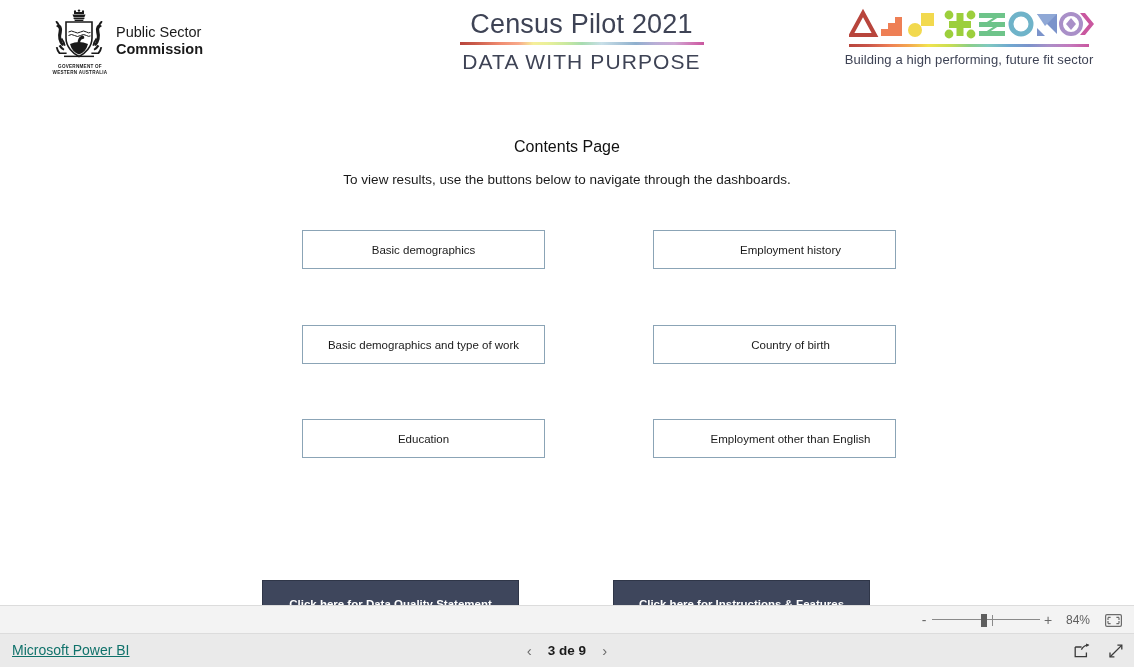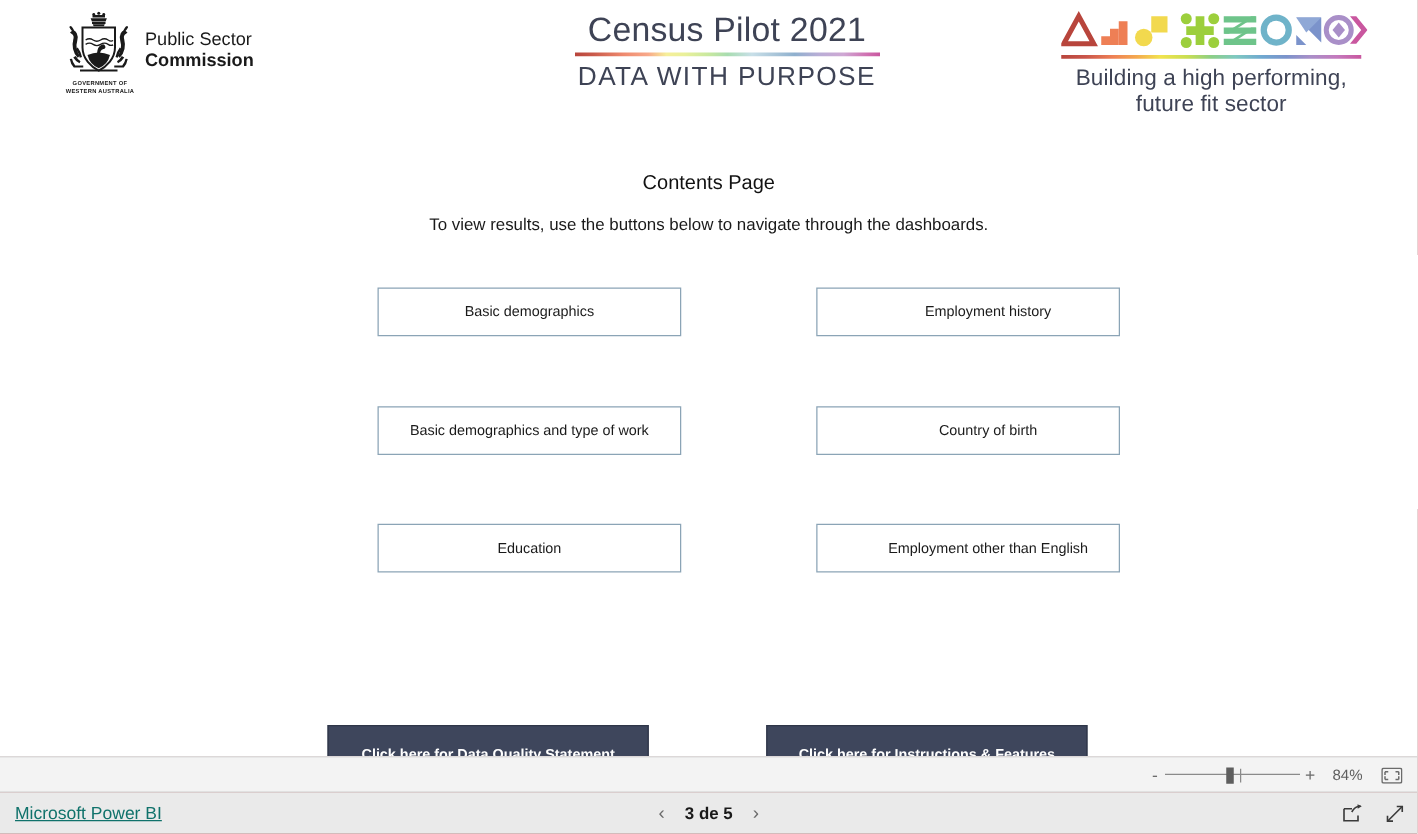--- a/index.html
+++ b/index.html
@@ -8,22 +8,22 @@
     width: 1134px;
     height: 667px;
     overflow: hidden;
     font-family: "Liberation Sans", sans-serif;
     background: #ffffff;
   }
 
   #app {
     position: relative;
     width: 1134px;
-    height: 667px;
-    background: #7f1d1d;
+    height: 580px;
+    background: #0369a1;
   }
 
   
   #canvas {
     position: absolute;
     left: 0; top: 0;
     width: 1134px;
     height: 605px;
     background: #ffffff;
     overflow: hidden;
@@ -119,21 +119,21 @@
     background: linear-gradient(to right,
       #b8453c 0%, #c9554a 8%, #ee7f55 17%, #f4a84f 25%,
       #f2e34e 33%, #c9de52 42%, #8ccf86 50%, #7fc9c0 58%,
       #6fa8d0 67%, #7b93cb 75%, #a98fc8 83%, #c479bd 92%, #c9579f 100%);
   }
   #brand-tagline {
     position: absolute;
     left: 0; top: 44px;
     width: 250px;
     text-align: center;
-    font-size: 18px;
+    font-size: 13px;
     color: #3e4355;
     letter-spacing: 0.1px;
   }
 
   
   #contents-heading {
     position: absolute;
     left: 0; top: 138px;
     width: 1134px;
     text-align: center;
@@ -481,21 +481,21 @@
         </svg>
       </div>
     </div>
   </div>
 
   <div id="status-bar">
     <div id="pbi-link">Microsoft Power BI</div>
 
     <div id="pager">
       <div class="pager-arrow">‹</div>
-      <div id="pager-label">3 de 5</div>
+      <div id="pager-label">3 de 9</div>
       <div class="pager-arrow">›</div>
     </div>
 
     <div id="status-icons">
       <div class="status-icon">
         <svg width="16" height="15" viewBox="0 0 16 15" xmlns="http://www.w3.org/2000/svg">
           <path d="M1.2 4 h6.4 M1.2 4 v9.6 h11.2 v-4.2" fill="none" stroke="#3a3a3a" stroke-width="1.3"></path>
           <path d="M7.4 6.6 q2.4 -4.6 7 -4.8" fill="none" stroke="#3a3a3a" stroke-width="1.3"></path>
           <path d="M12 0.4 L15.4 1.9 L12.2 4 Z" fill="#3a3a3a"></path>
         </svg>

